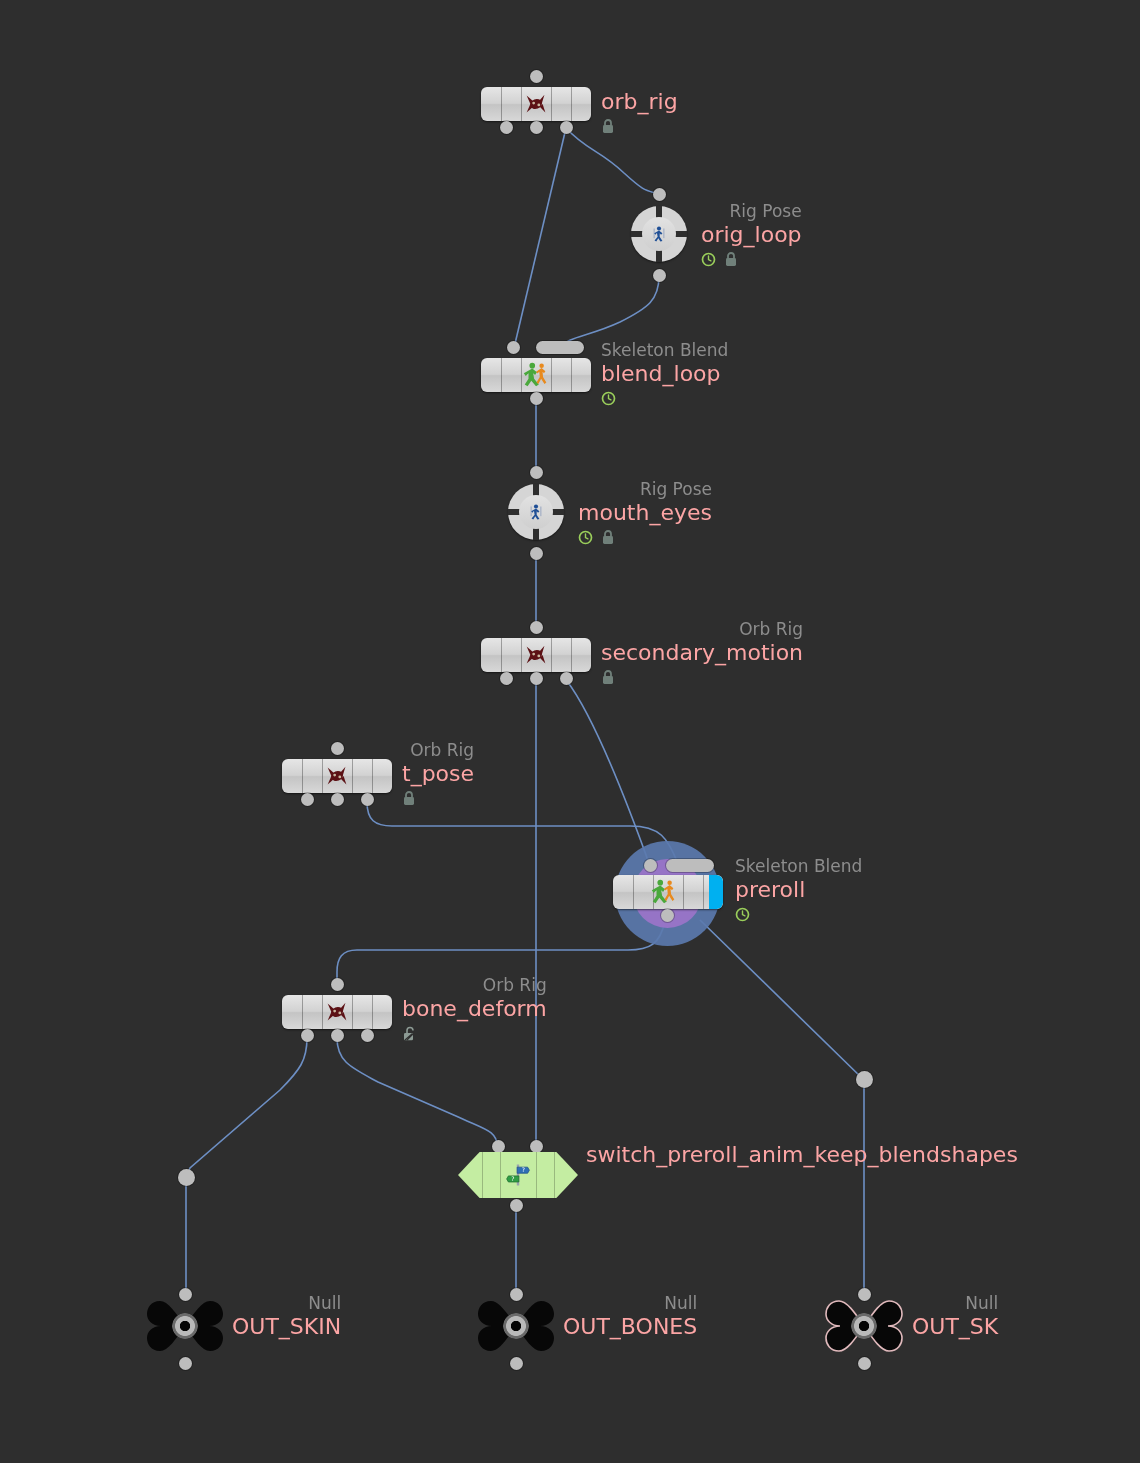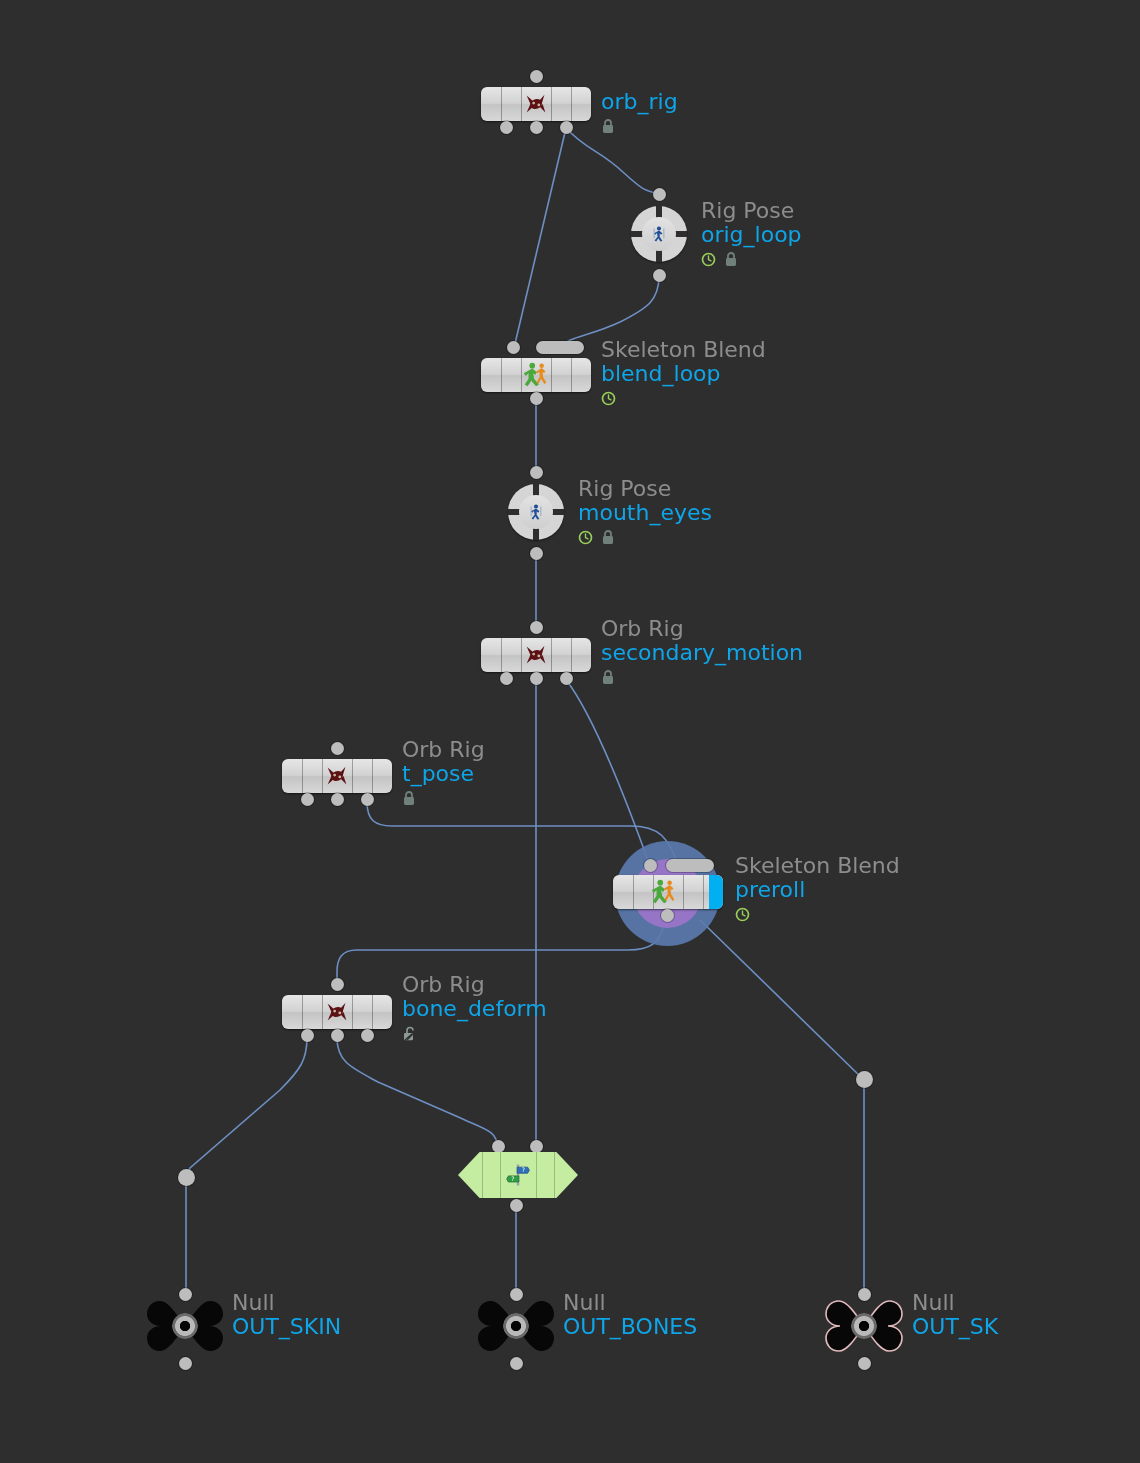--- a/index.html
+++ b/index.html
@@ -35,22 +35,22 @@
   .circ-cut{position:absolute;background:#2e2e2e;}
   .circ-inner{position:absolute;border-radius:50%;background:linear-gradient(180deg,#e2e2e2,#cfcfcf);}
 
   
   .conn{position:absolute;width:13px;height:13px;border-radius:50%;
         background:#bdbdbd;box-shadow:0 0 0 1px rgba(0,0,0,.25);}
   .conn.wide{width:48px;height:13px;border-radius:7px;}
 
   
   .labels{position:absolute;white-space:nowrap;}
-  .lbl-type{color:#8d8d8d;font-size:22px;line-height:22px;}
-  .lbl-name{color:#0ea5e9;font-size:22px;line-height:26px;}
+  .lbl-type{color:#8d8d8d;font-size:17px;line-height:22px;text-align:right;}
+  .lbl-name{color:#fca5a5;font-size:22px;line-height:26px;}
   .badges{margin-top:2px;height:18px;display:flex;align-items:center;gap:8px;}
 
   
   .halo-outer{position:absolute;border-radius:50%;background:#5b79ae;opacity:.92;}
   .halo-inner{position:absolute;border-radius:50%;background:#9a74c8;opacity:.95;}
 
   
   .hexbody{position:absolute;background:#c4eda2;
       clip-path:polygon(0% 50%,18% 0%,82% 0%,100% 50%,82% 100%,18% 100%);
       box-shadow:0 1px 2px rgba(0,0,0,.5);overflow:hidden;}
@@ -379,20 +379,21 @@
         <path d="M15 7 H27 L29 10.5 L27 14 H15 Z" fill="#2f6fb5"></path>
         <path d="M15 7 H27 L29 10.5 L27 14 H15 Z" fill="none" stroke="#1d4d85" stroke-width="0.8"></path>
         <text x="22" y="12.6" font-size="7" fill="#ffffff" text-anchor="middle" font-family="'DejaVu Sans',sans-serif">?</text>
         <path d="M17 17 H5 L3 20.5 L5 24 H17 Z" fill="#2f9e45"></path>
         <path d="M17 17 H5 L3 20.5 L5 24 H17 Z" fill="none" stroke="#1d6b2e" stroke-width="0.8"></path>
         <text x="10" y="22.6" font-size="7" fill="#ffffff" text-anchor="middle" font-family="'DejaVu Sans',sans-serif">?</text>
       </svg>
     </div>
     <div class="conn" style="left:510px;top:1199px;"></div>
     <div class="labels" style="left:586px;top:1142px;">
+      <div class="lbl-name">switch_preroll_anim_keep_blendshapes</div>
     </div>
   </div>
 
   <div class="node">
     <div class="conn" style="left:179px;top:1288px;"></div>
     <div class="nullwrap" style="left:146px;top:1295px;width:78px;height:62px;">
       <svg class="bowtie" width="78" height="62" viewBox="0 0 78 62">
         <path d="M39 31 C30 18 22 6 14 6 C5 6 1 13 1 19 C1 25 6 31 15 31 C6 31 1 37 1 43 C1 49 5 56 14 56 C22 56 30 44 39 31 C48 44 56 56 64 56 C73 56 77 49 77 43 C77 37 72 31 63 31 C72 31 77 25 77 19 C77 13 73 6 64 6 C56 6 48 18 39 31 Z" fill="#070707"></path>
       </svg>
       <div class="ring"></div>

